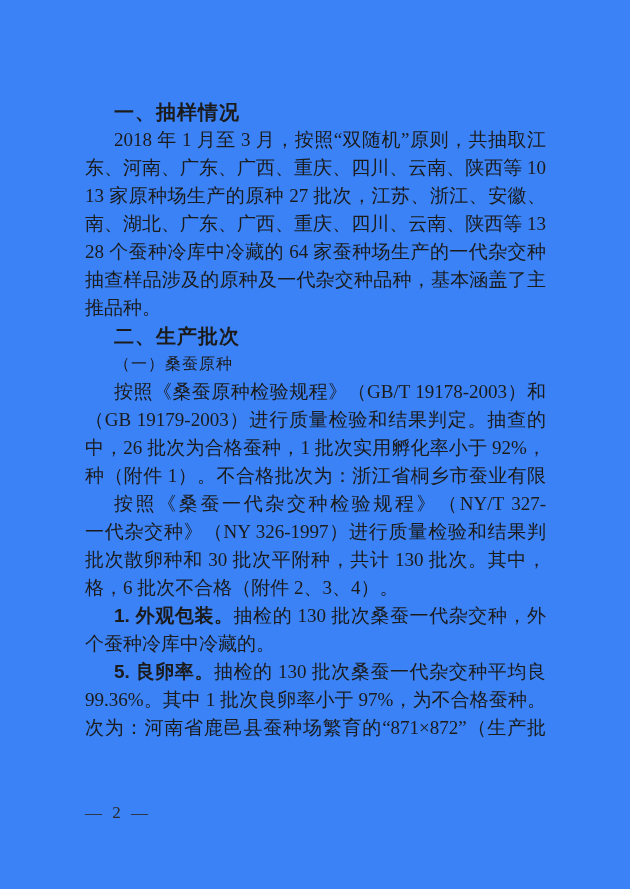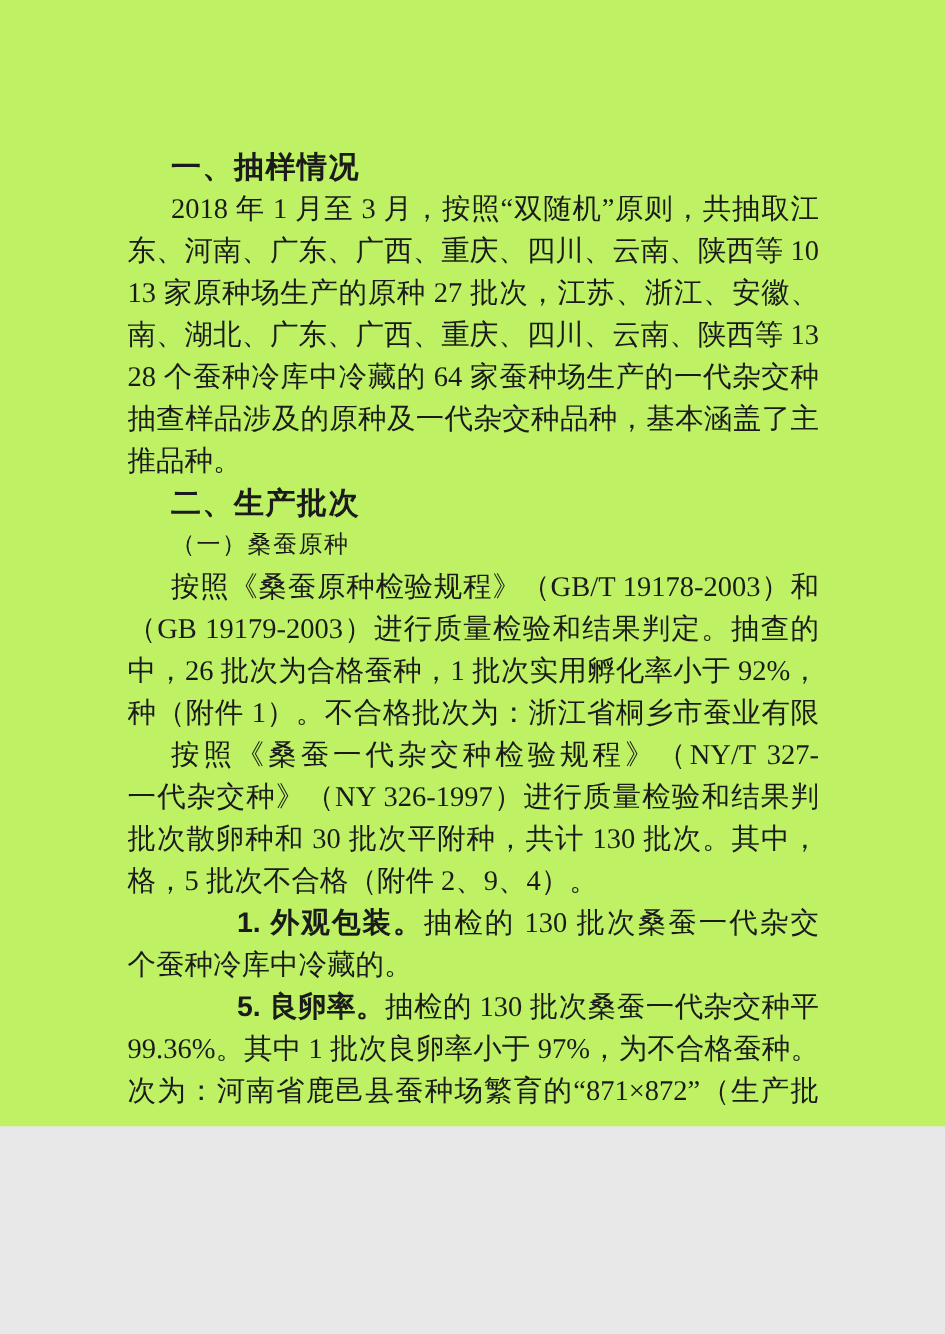--- a/index.html
+++ b/index.html
@@ -3,22 +3,22 @@
 <meta charset="utf-8">
 <style>
   html, body {
     margin: 0;
     padding: 0;
     background: #e8e8e8;
   }
   .page {
     position: relative;
     width: 630px;
-    height: 751px;
-    background: #bef264;
+    height: 889px;
+    background: #3b82f6;
     overflow: hidden;
     color: #1b1b1b;
     font-family: "Liberation Serif", serif;
   }
   .text-block {
     position: absolute;
     left: 85px;
     top: 98px;
     width: 461px;
   }
@@ -47,21 +47,20 @@
   
   .h2 {
     font-weight: normal;
     font-size: 16px;
     letter-spacing: 1px;
   }
   
   .b {
     font-family: "Liberation Sans", sans-serif;
     font-weight: bold;
-    margin-left: 44px;
   }
   .footer {
     position: absolute;
     left: 85px;
     top: 799px;
     height: 28px;
     line-height: 28px;
     font-size: 17px;
     letter-spacing: 3px;
     color: #2a2a2a;
@@ -89,21 +88,21 @@
 
     <div class="ln j ind">按照《桑蚕原种检验规程》（GB/T 19178-2003）和《桑蚕原种》</div>
     <div class="ln j">（GB 19179-2003）进行质量检验和结果判定。抽查的 27 批次原种</div>
     <div class="ln j">中，26 批次为合格蚕种，1 批次实用孵化率小于 92%，为不合格蚕</div>
     <div class="ln j">种（附件 1）。不合格批次为：浙江省桐乡市蚕业有限公司繁育的</div>
 
 
     <div class="ln j ind">按照《桑蚕一代杂交种检验规程》（NY/T 327-1997）和《桑蚕</div>
     <div class="ln j">一代杂交种》（NY 326-1997）进行质量检验和结果判定。抽查 100</div>
     <div class="ln j">批次散卵种和 30 批次平附种，共计 130 批次。其中，125 批次合</div>
-    <div class="ln">格，5 批次不合格（附件 2、9、4）。</div>
+    <div class="ln">格，6 批次不合格（附件 2、3、4）。</div>
 
     <div class="ln j ind"><span class="b">1. 外观包装。</span><span>抽检的 130 批次桑蚕一代杂交种，外观包装全</span></div>
     <div class="ln">个蚕种冷库中冷藏的。</div>
 
     <div class="ln j ind"><span class="b">5. 良卵率。</span><span>抽检的 130 批次桑蚕一代杂交种平均良卵率为</span></div>
     <div class="ln j">99.36%。其中 1 批次良卵率小于 97%，为不合格蚕种。不合格批</div>
     <div class="ln j">次为：河南省鹿邑县蚕种场繁育的“871×872”（生产批次：2），良卵</div>
 
   </div>
 

